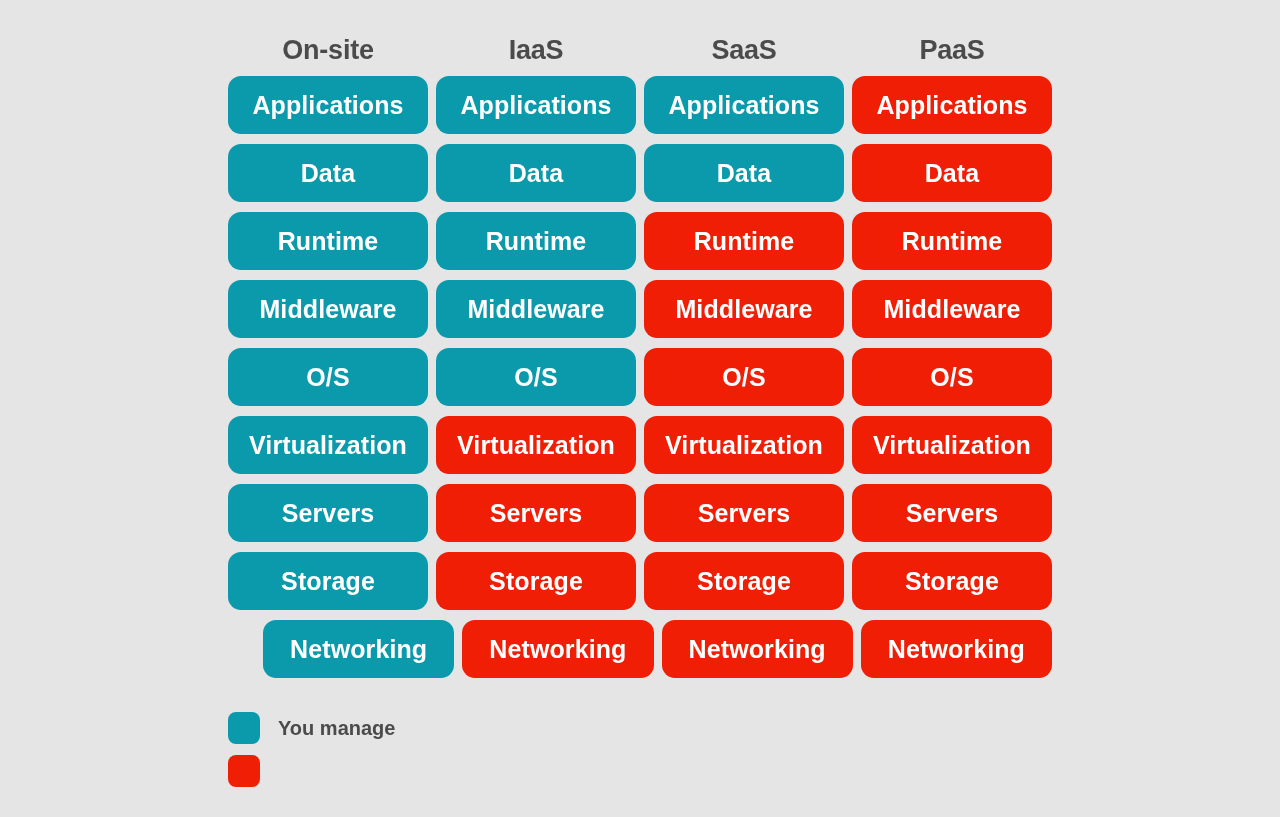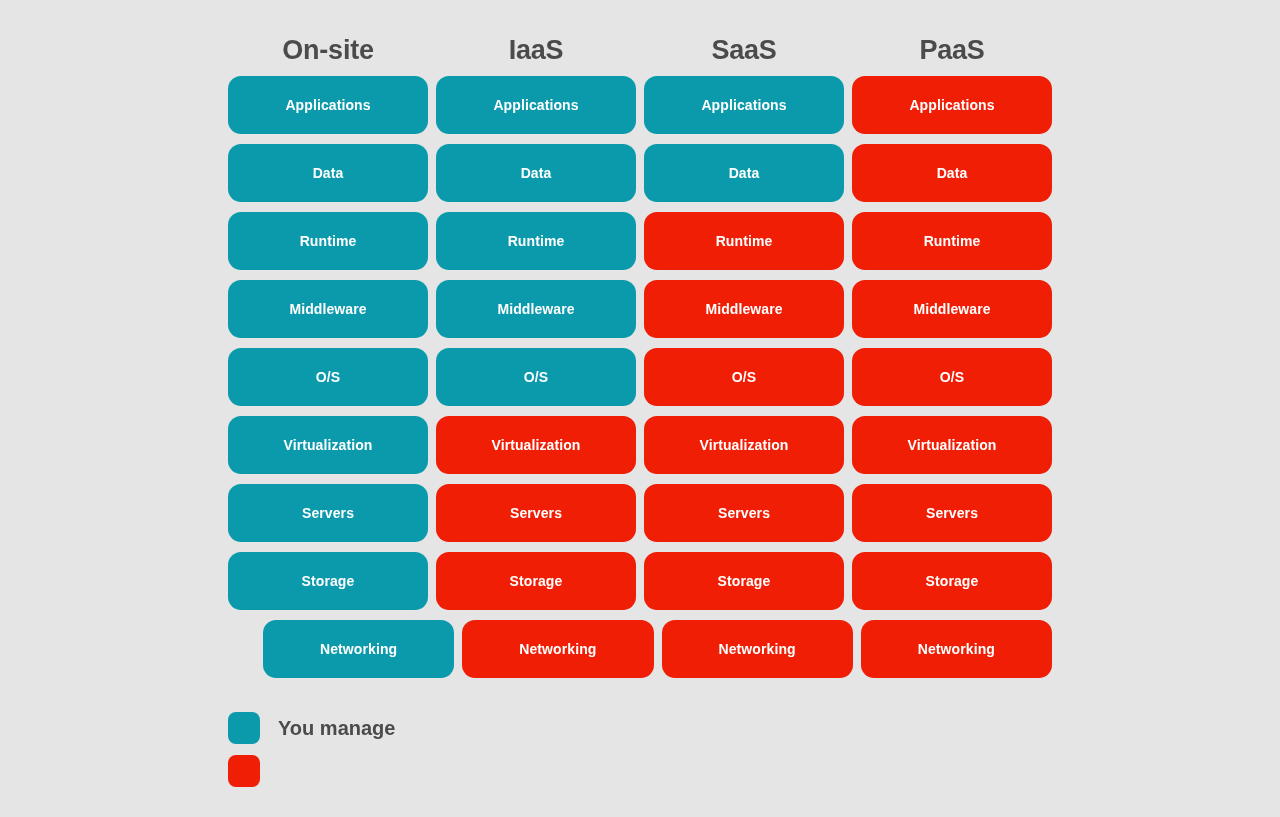--- a/index.html
+++ b/index.html
@@ -55,21 +55,21 @@
   .stack-row:last-child { margin-bottom: 4px; padding-left: 35px; }
 
   .cell {
     width: 200px;
     height: 58px;
     margin-right: 8px;
     border-radius: 13px;
     display: flex;
     align-items: center;
     justify-content: center;
-    font-size: 14px;
+    font-size: 25px;
     font-weight: bold;
     color: #ffffff;
     letter-spacing: 0.1px;
     box-sizing: border-box;
   }
   .cell:last-child { margin-right: 0; }
 
   .cell.you       { background: #0b9aab; }
   .cell.provider  { background: #f01e05; }
 

